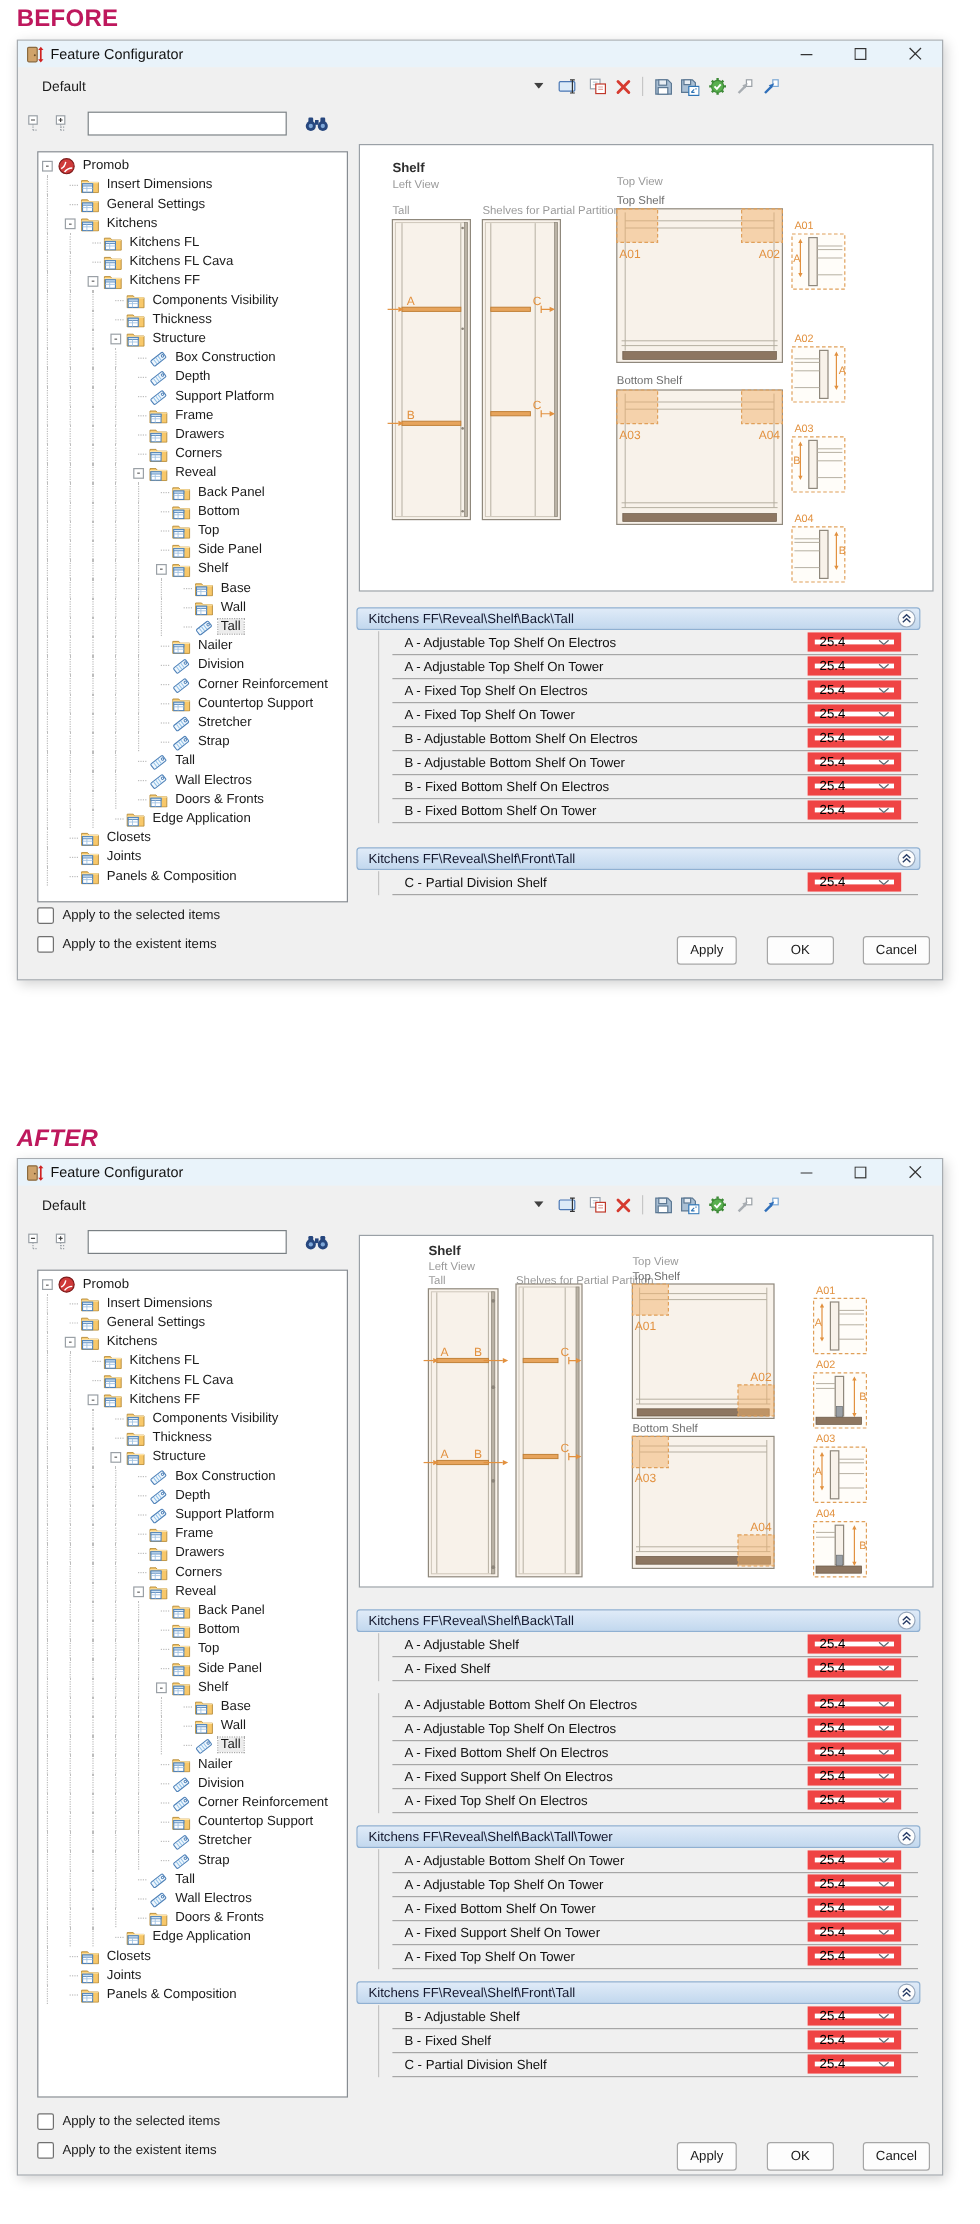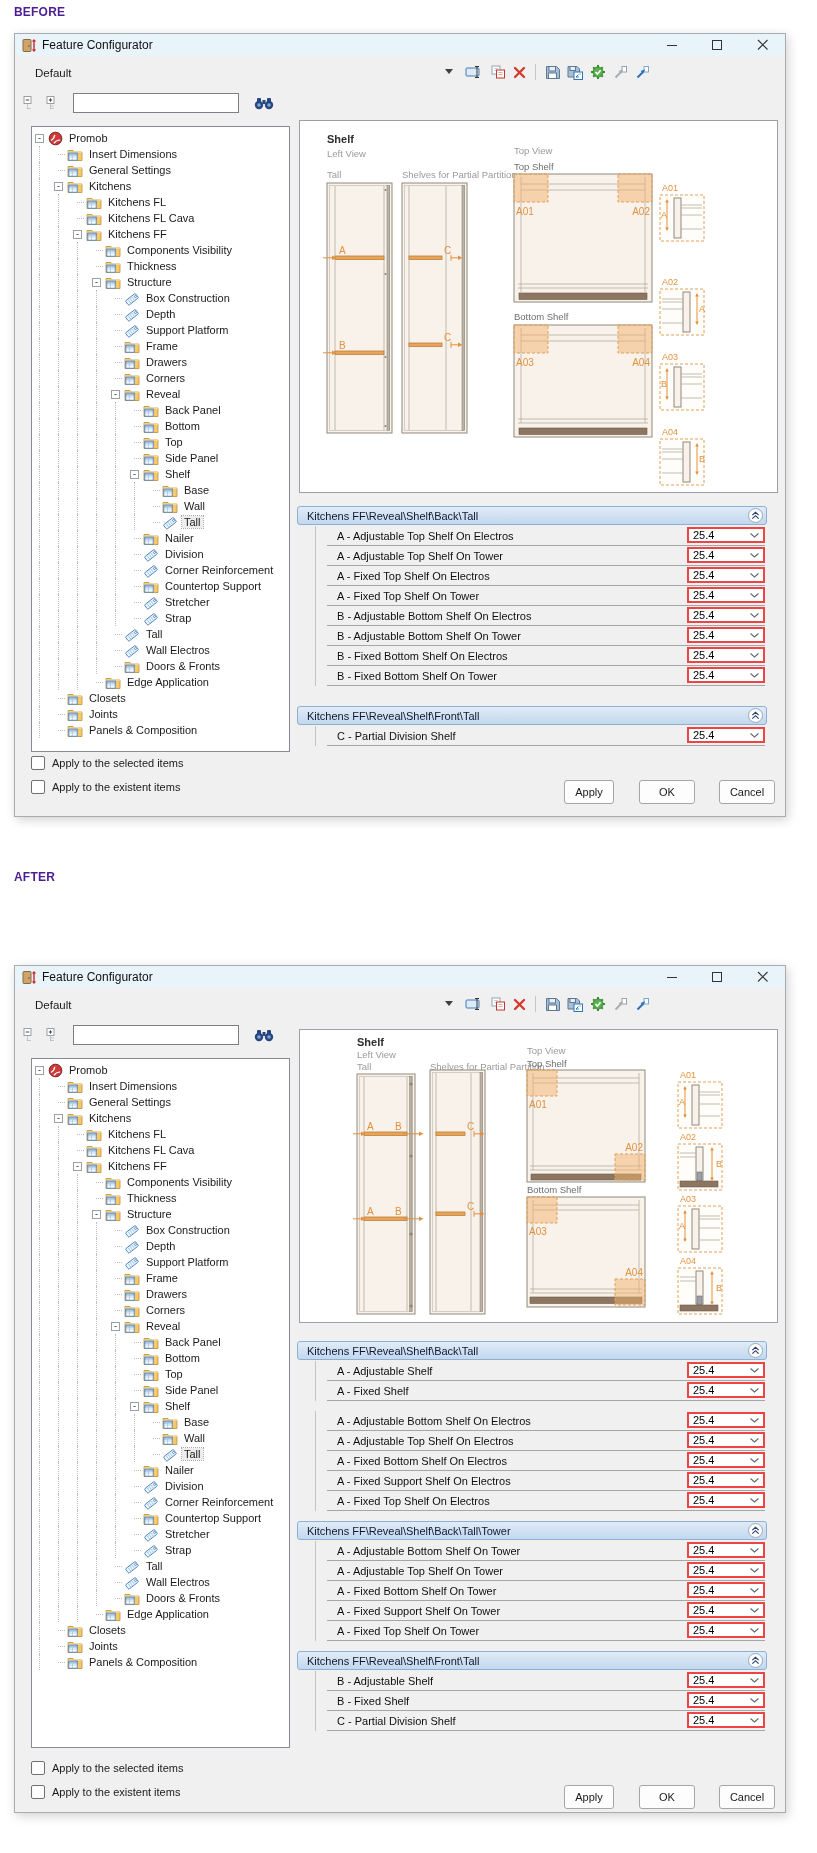--- a/index.html
+++ b/index.html
@@ -1,21 +1,21 @@
 <!DOCTYPE html>
 <html><head>
 <meta charset="utf-8">
 <style>
   html,body{margin:0;padding:0;}
   body{width:817px;height:1853px;position:relative;background:#ffffff;
        font-family:"Liberation Sans",sans-serif;color:#1a1a1a;}
   svg{display:block;}
-  .section-label{position:absolute;left:14px;font-size:12px;font-weight:bold;color:#4c1d95;letter-spacing:.2px;}
+  .section-label{position:absolute;left:14px;font-size:20px;font-weight:bold;color:#be185d;letter-spacing:.2px;}
   #label-before{top:5px;}
-  #label-after{top:870px;}
+  #label-after{top:938px;font-style:italic;}
 
   .window{position:absolute;left:14px;width:772px;background:#f0f0f0;
           border:1px solid #a7acb1;box-shadow:2px 3px 10px rgba(0,0,0,.18);box-sizing:border-box;}
   #win-before{top:33px;height:784px;}
   #win-after{top:965px;height:848px;}
 
   .titlebar{height:22px;background:#e9f3fa;display:flex;align-items:center;padding-left:6px;}
   .appicon{margin-right:5px;display:flex;}
   .title{font-size:12px;color:#111;}
   .controls{margin-left:auto;display:flex;}
@@ -76,21 +76,21 @@
   .panel{margin-bottom:10px;}
   #win-before .panel{margin-bottom:20px;}
   .panel-header{height:19px;border:1px solid #8fb0d2;border-radius:3px;
                 background:linear-gradient(#e0ebf8,#c2d8ee);display:flex;align-items:center;
                 padding:0 3px 0 9px;font-size:11px;color:#14182e;box-sizing:border-box;}
   .collapse-btn{margin-left:auto;width:15px;height:15px;border-radius:50%;background:#fdfdfd;
                 border:1px solid #98a8bc;display:flex;align-items:center;justify-content:center;box-sizing:border-box;}
   .prows{margin:1px 2px 0 18px;border-left:1px solid #c3c3c3;padding-left:11px;}
   .prow{height:19px;display:flex;align-items:center;border-bottom:1px solid #a6a6a6;position:relative;padding-left:10px;}
   .plabel{font-size:11px;color:#101010;}
-  .dd{position:absolute;right:0;top:1px;width:78px;height:16px;background:#fff;border:2px solid #ef4444;
+  .dd{position:absolute;right:14px;top:1px;width:78px;height:16px;background:#fff;border:6px solid #ef4444;
       display:flex;align-items:center;padding:0 4px;font-size:11px;box-sizing:border-box;gap:20px;}
   .ddval{color:#000;}
   .chev{margin-left:auto;display:flex;}
 
   .chk{position:absolute;left:16px;display:flex;align-items:center;gap:7px;font-size:11px;height:14px;}
   #win-before .chk1{top:722px;} #win-before .chk2{top:746px;}
   #win-after .chk1{top:795px;} #win-after .chk2{top:819px;}
   .cbox{width:12px;height:12px;border:1px solid #707070;border-radius:2px;background:#fff;flex:none;}
 
   .btn{position:absolute;height:24px;background:#fdfdfd;border:1px solid #a6a6a6;border-radius:3px;

